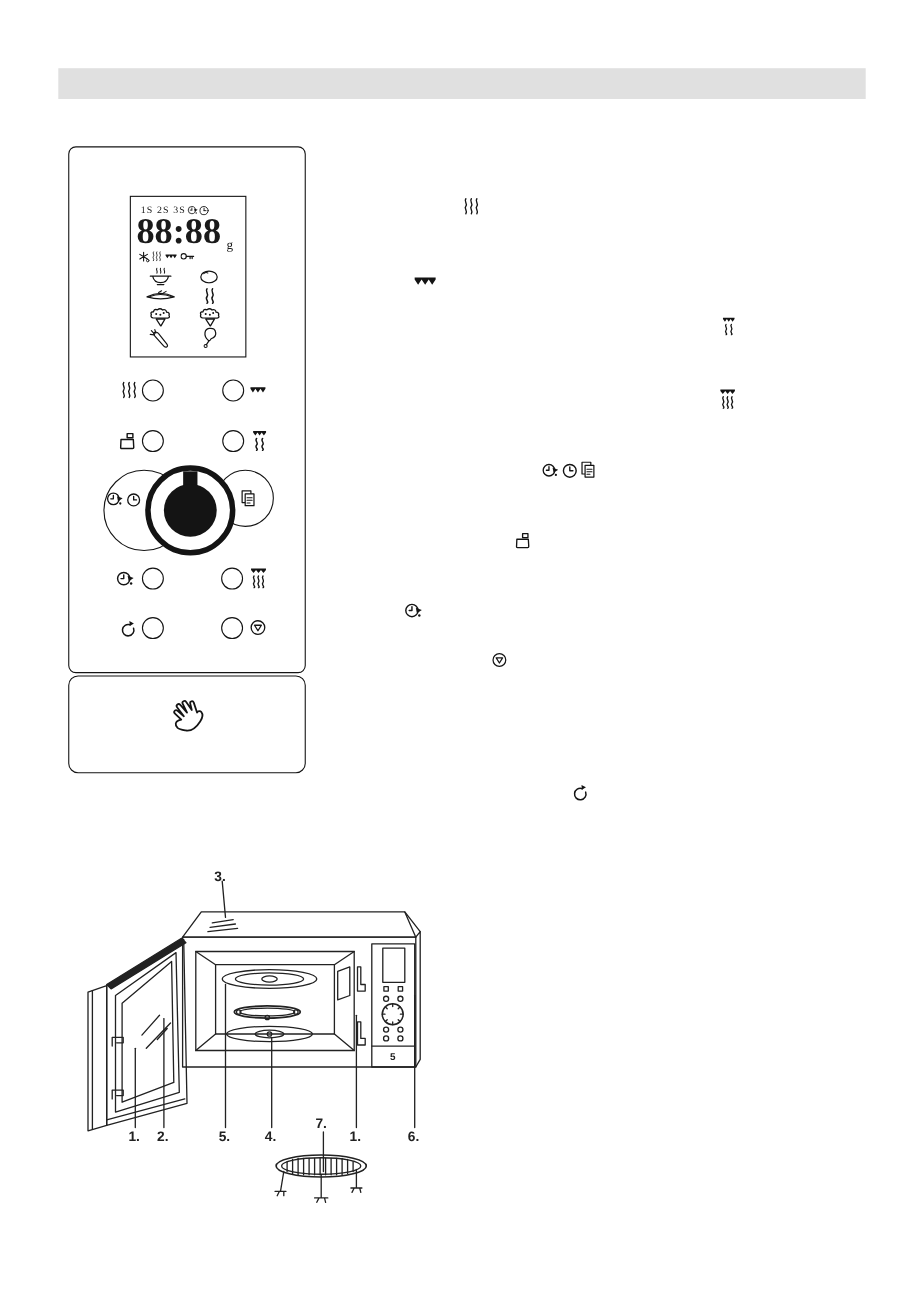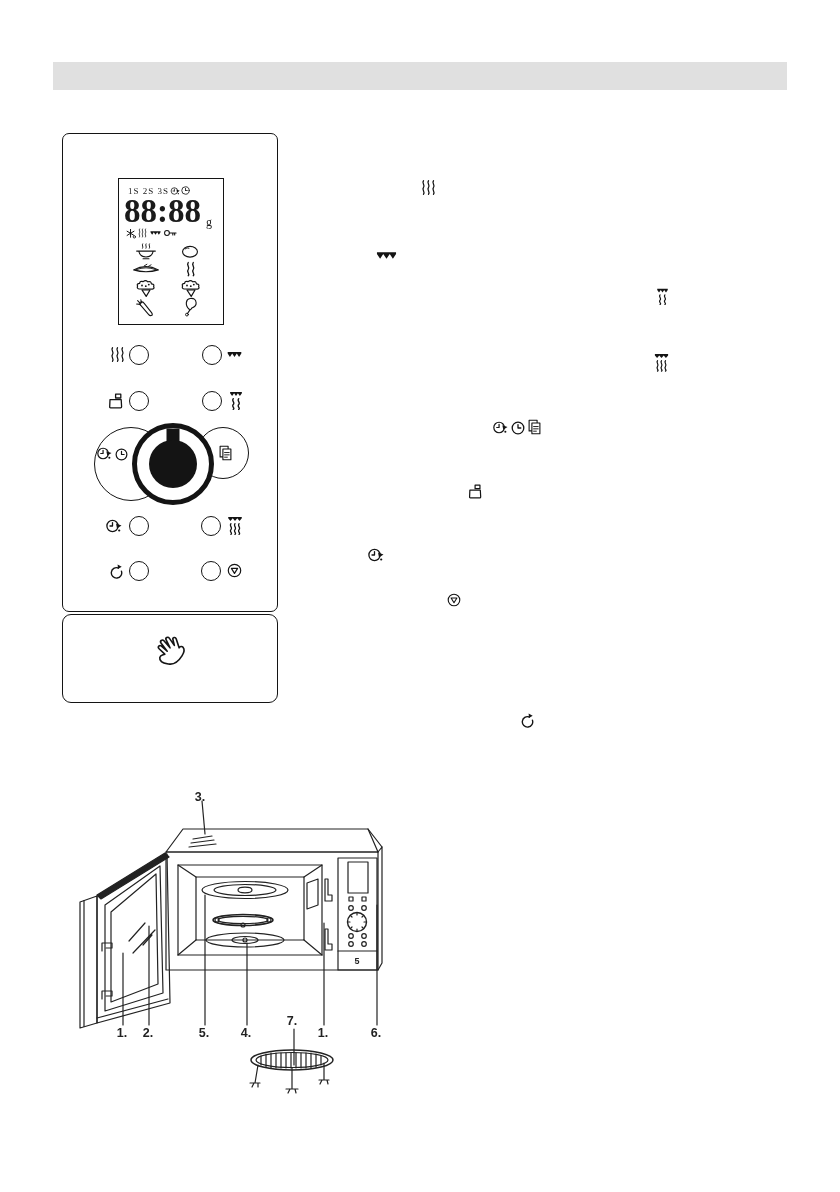--- a/index.html
+++ b/index.html
@@ -7,21 +7,21 @@
         font-family:"Liberation Sans",sans-serif;color:#1a1a1a;}
   .abs{position:absolute;}
   .headerbar{position:absolute;left:53px;top:62px;width:734px;height:28px;background:#e0e0e0;}
   
   .panel{position:absolute;left:62px;top:133px;width:214px;height:477px;
          border:1.6px solid #141414;border-radius:7px;background:#fff;}
   .panel-lower{position:absolute;left:62px;top:614px;width:214px;height:87px;
          border:1.6px solid #141414;border-radius:9px;background:#fff;}
   .display{position:absolute;left:55px;top:44px;width:104px;height:145px;
          border:1.6px solid #141414;background:#fff;}
-  .stage-row{position:absolute;left:9px;top:7px;display:flex;align-items:flex-start;gap:1px;}
+  .stage-row{position:absolute;left:9px;top:7px;display:flex;align-items:center;gap:1px;}
   .stage-text{font-family:"Liberation Serif",serif;font-size:9px;letter-spacing:1px;white-space:nowrap;}
   .digits{position:absolute;left:5px;top:14px;font-family:Liberation Serif, serif;
           font-weight:bold;font-size:33px;letter-spacing:0px;}
   .unit{position:absolute;left:87px;top:36px;font-family:"Liberation Serif",serif;font-size:12px;}
   .circle-btn{position:absolute;width:20px;height:20px;border:1.6px solid #141414;
           border-radius:50%;background:#fff;box-sizing:border-box;}
   .ring-circle{position:absolute;border:1.3px solid #141414;border-radius:50%;background:#fff;box-sizing:border-box;}
   .ic{position:absolute;}
   .ic svg{display:block;width:100%;height:100%;}
   svg .ln{stroke:#141414;stroke-width:1.4;fill:none;stroke-linecap:round;stroke-linejoin:round;}

